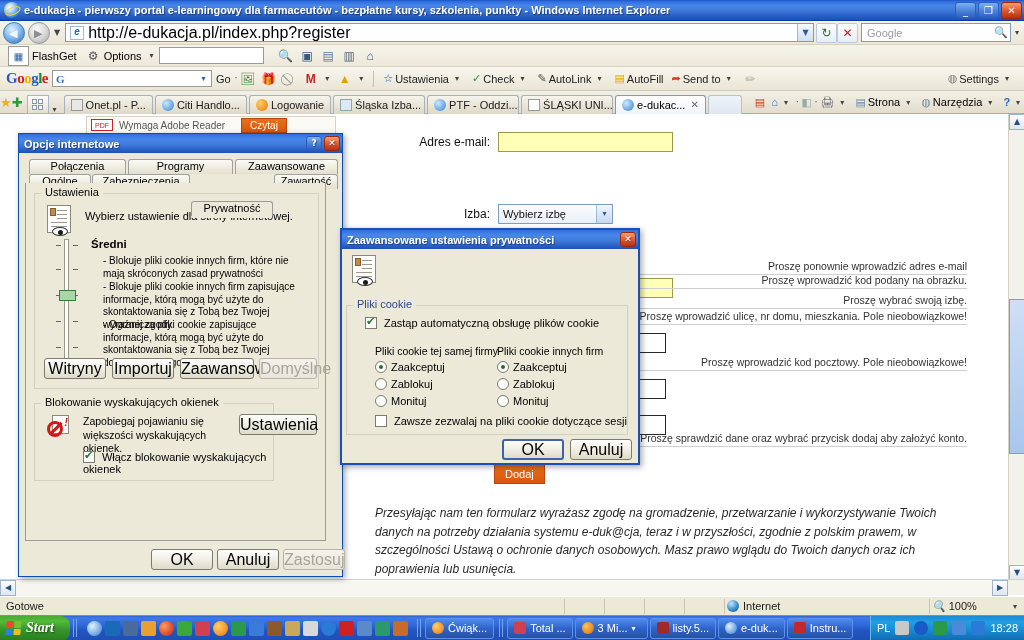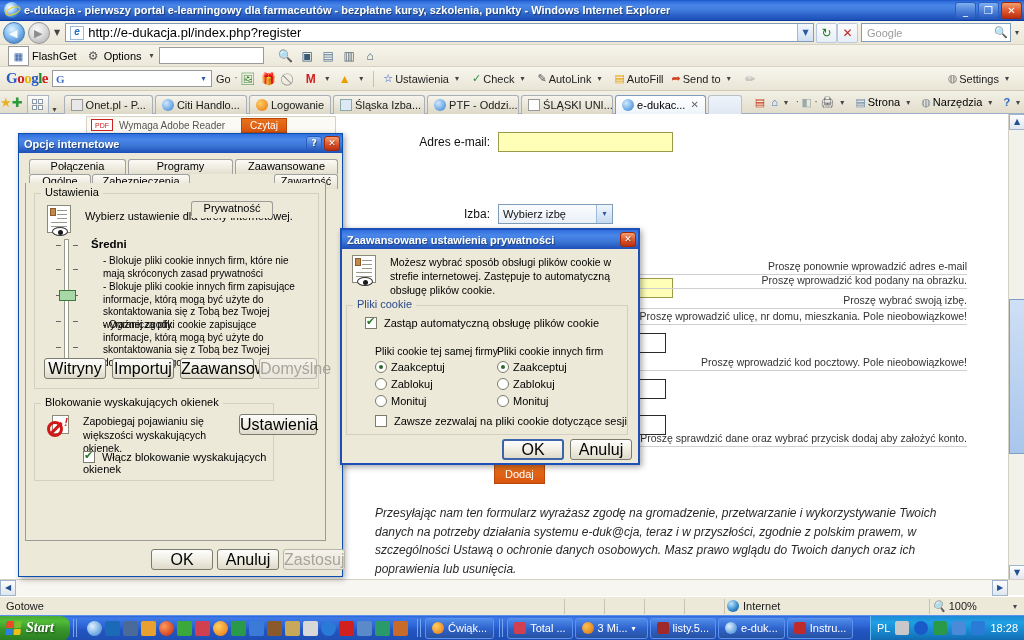--- a/index.html
+++ b/index.html
@@ -55,21 +55,21 @@
   .navbtn.fwd { background: radial-gradient(circle at 40% 32%, #fbfbfb 0%, #dcdcdc 45%, #a8a8a8 100%); border-color:#9a9a9a; }
   .navbtn .arrow { position:absolute; left:5px; top:5px; font-size:11px; color:#f5fbff; line-height:11px; font-family:"DejaVu Sans",sans-serif;}
   .navbtn.fwd .arrow { color:#8d8d8d; }
   .caret { font-size: 8px; color: #444; margin: 0 5px 0 4px; font-family:"DejaVu Sans",sans-serif;}
   .urlbox {
     flex: 1; height: 19px; background: #fff; border: 1px solid #7f9db9;
     display: flex; align-items: center; margin-right: 2px;
   }
   .urlbox .favico { width: 14px; height: 14px; margin: 0 4px; flex: none; background:#fff; border:1px solid #9bbbd6; position:relative;}
   .urlbox .favico::after{content:"e"; position:absolute; left:3px; top:-1px; color:#1e6fc4; font-size:10px; font-style:italic; font-weight:bold;}
-  .urlbox .txt { font-size: 13px; color: #000; white-space: nowrap; overflow: hidden; }
+  .urlbox .txt { font-size: 16px; color: #000; white-space: nowrap; overflow: hidden; }
   .urlbox .dd { margin-left:auto; width: 16px; height: 17px; background: linear-gradient(to bottom,#f4f8fd,#cfe0f2); border-left:1px solid #9bbbd6; text-align:center; color:#2a5aa0; font-size:8px; line-height:17px; font-family:"DejaVu Sans",sans-serif;}
   .tbtn { width: 21px; height: 20px; border: 1px solid transparent; text-align: center; line-height: 19px; font-size: 12px; flex:none; }
   .tbtn.framed { border: 1px solid #b9c9dd; background: linear-gradient(to bottom,#fdfdfd,#e7eef7); border-radius:2px; }
   .searchbox { width: 150px; height: 19px; background:#fff; border:1px solid #7f9db9; display:flex; align-items:center; margin-left:3px; }
   .searchbox .ph { color:#9a9a9a; font-size:11px; padding-left:5px; }
   .searchbox .mag { margin-left:auto; width:18px; text-align:center; color:#2a5aa0; font-size:11px; }
 
   .flashbar { top: 45px; height: 22px; border-bottom: 1px solid #d8d2c0; background: linear-gradient(to bottom,#f6f4ea,#ece8da); font-size: 11px; }
   .googlebar { top: 67px; height: 24px; border-bottom: 1px solid #cfc9b6; background: linear-gradient(to bottom,#f8f6ee,#e9e5d6); font-size: 11px; }
   .tabbar { top: 91px; height: 23px; border-bottom: 1px solid #9aaec4; background: linear-gradient(to bottom,#f3f1e6,#e2ddcc); }
@@ -553,21 +553,20 @@
 
       <span class="docico" style="position:absolute;left:10px;top:6px;">
         <i class="pic"></i>
           <i class="ln" style="top:4px;"></i>
           <i class="ln" style="top:8px;"></i>
           <i class="ln" style="top:12px;"></i>
           <i class="ln" style="top:16px;left:3px;"></i>
           <i class="ln" style="top:20px;left:3px;"></i>
         <i class="eye"></i>
       </span>
-      <div style="position:absolute;left:48px;top:6px;width:235px;font-size:10.5px;color:#000;line-height:1.35;">Możesz wybrać sposób obsługi plików cookie w strefie internetowej. Zastępuje to automatyczną obsługę plików cookie.</div>
 
       <div class="grp" style="left:4px;top:56px;width:282px;height:130px;">
         <span class="topline-l"></span>
           <span class="topline-r" style="width:215px;"></span>
         <span class="lg" style="color:#2a4a8a;">Pliki cookie</span>
 
         <div style="position:absolute;left:18px;top:12px;font-size:10.5px;">
           <span class="chk on"></span>
           <span class="rlabel">Zastąp automatyczną obsługę plików cookie</span>
         </div>

